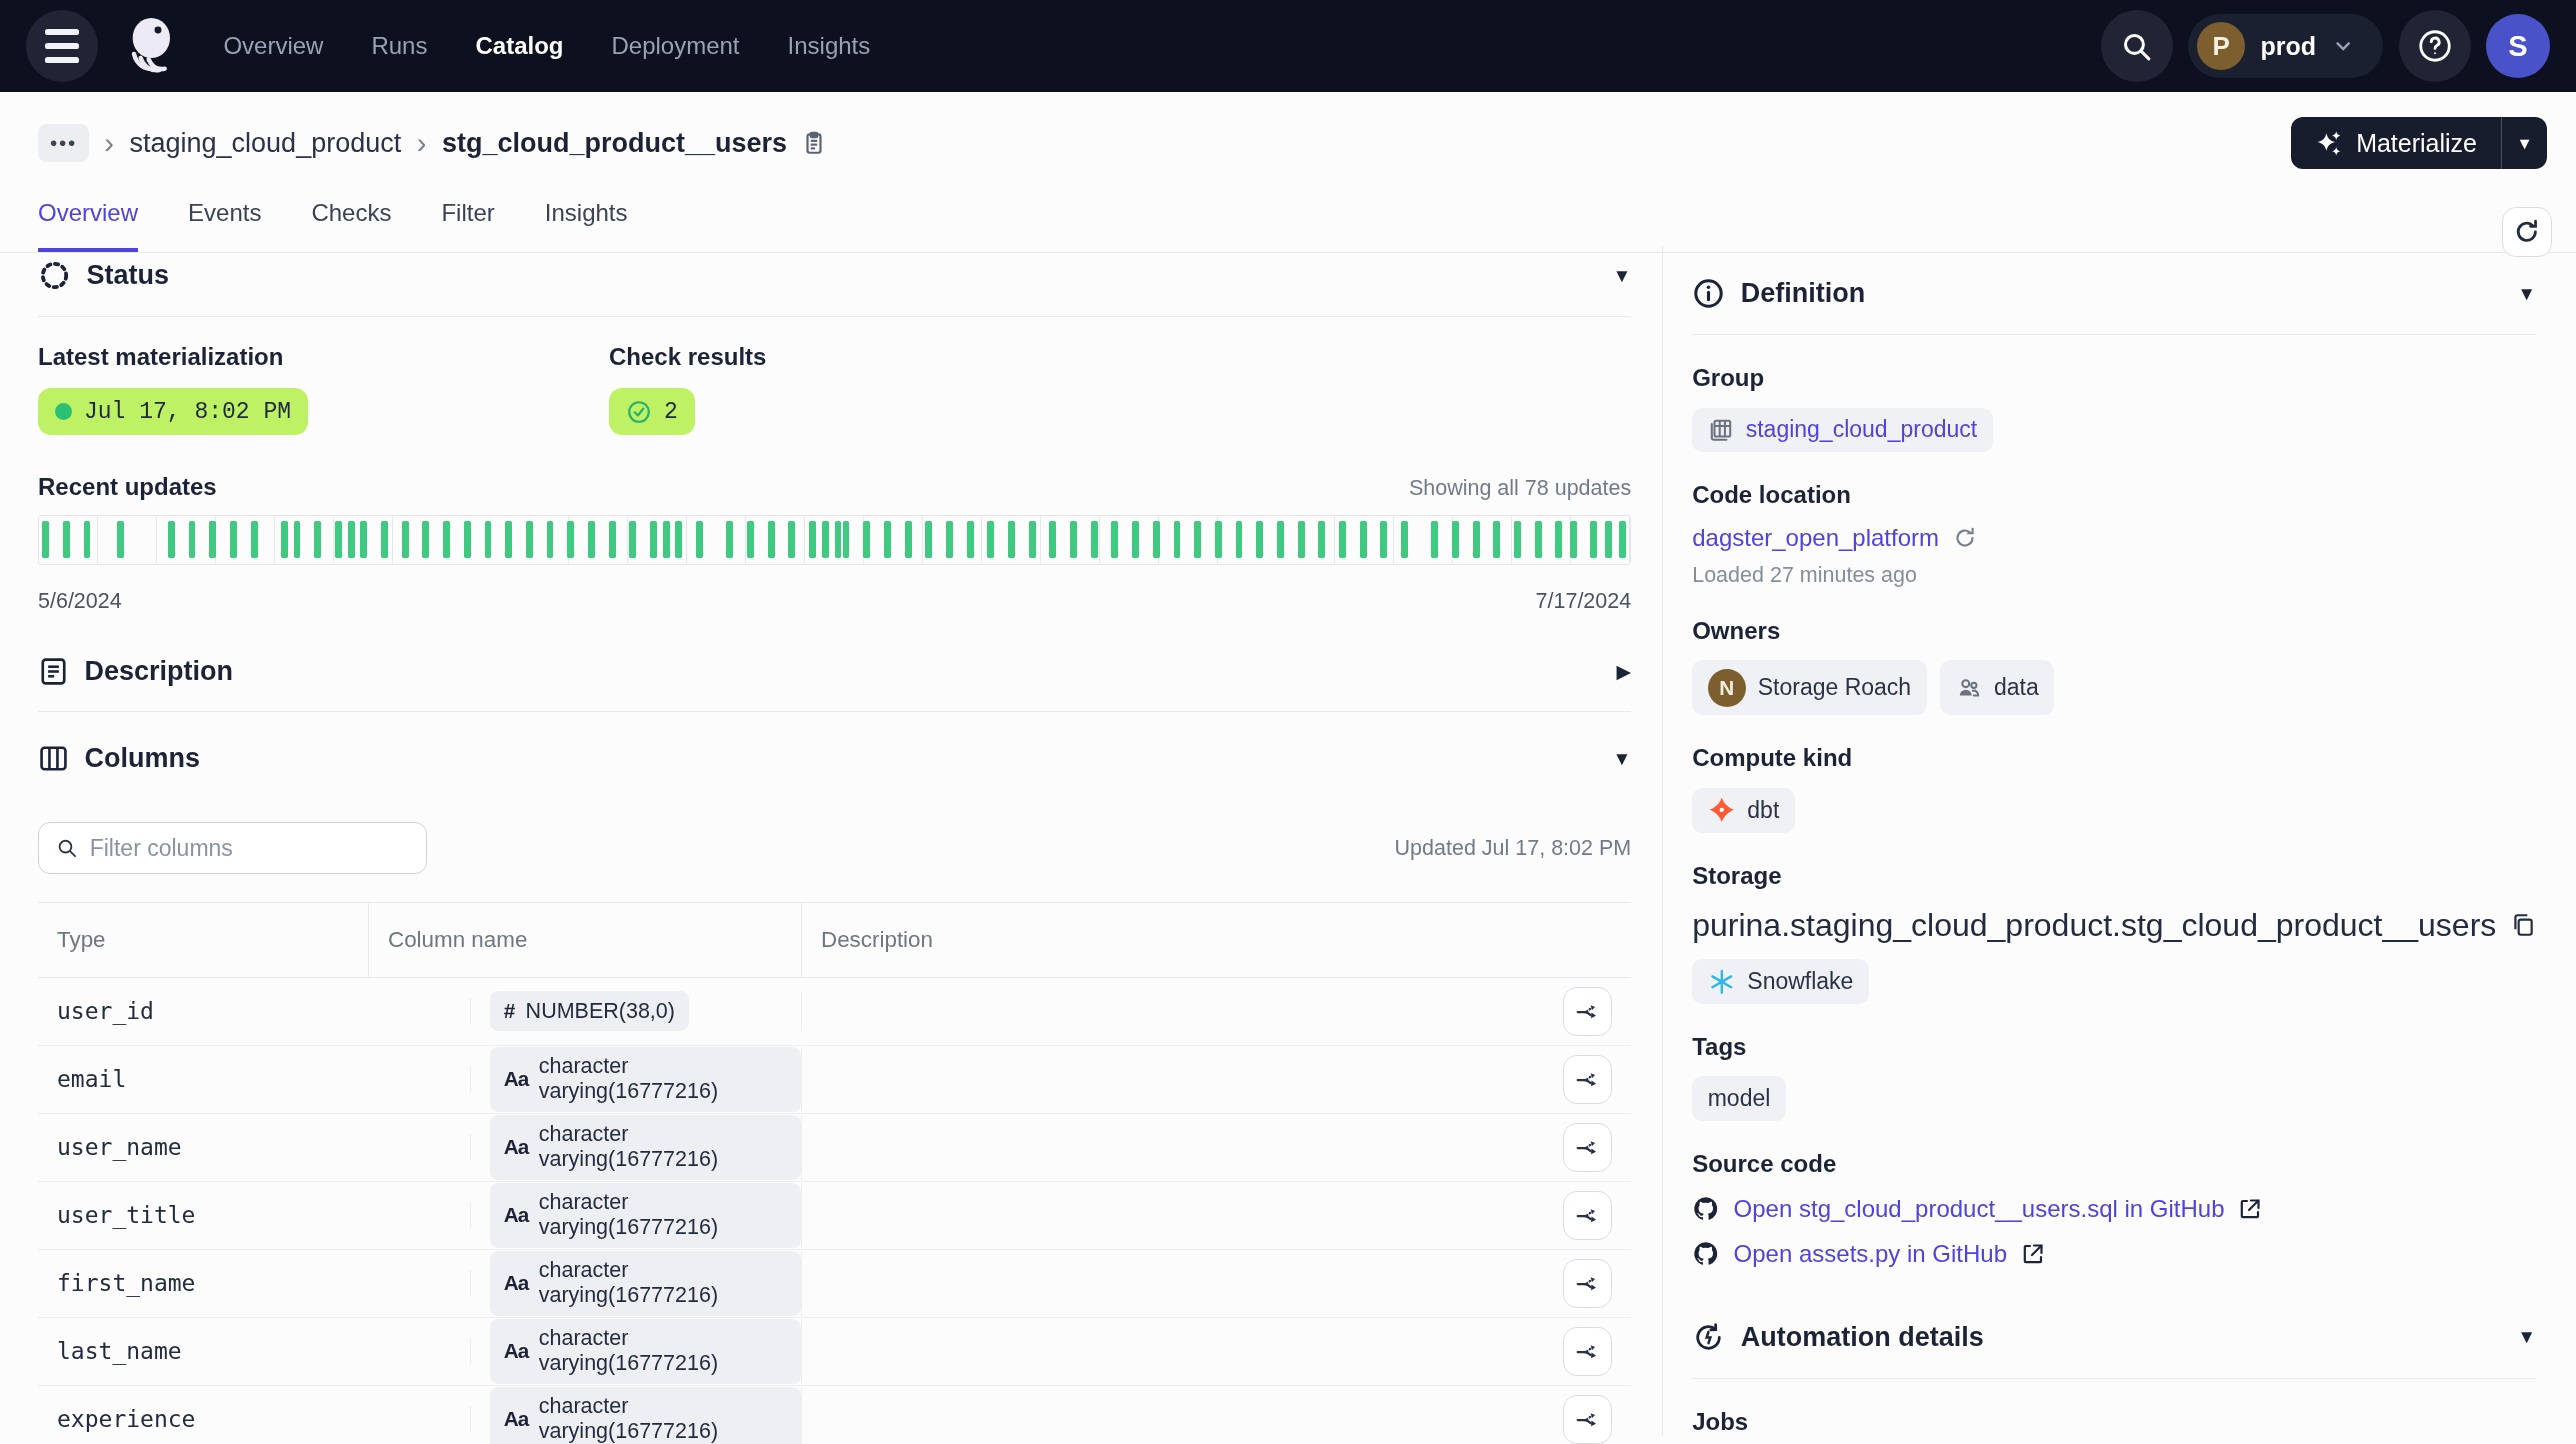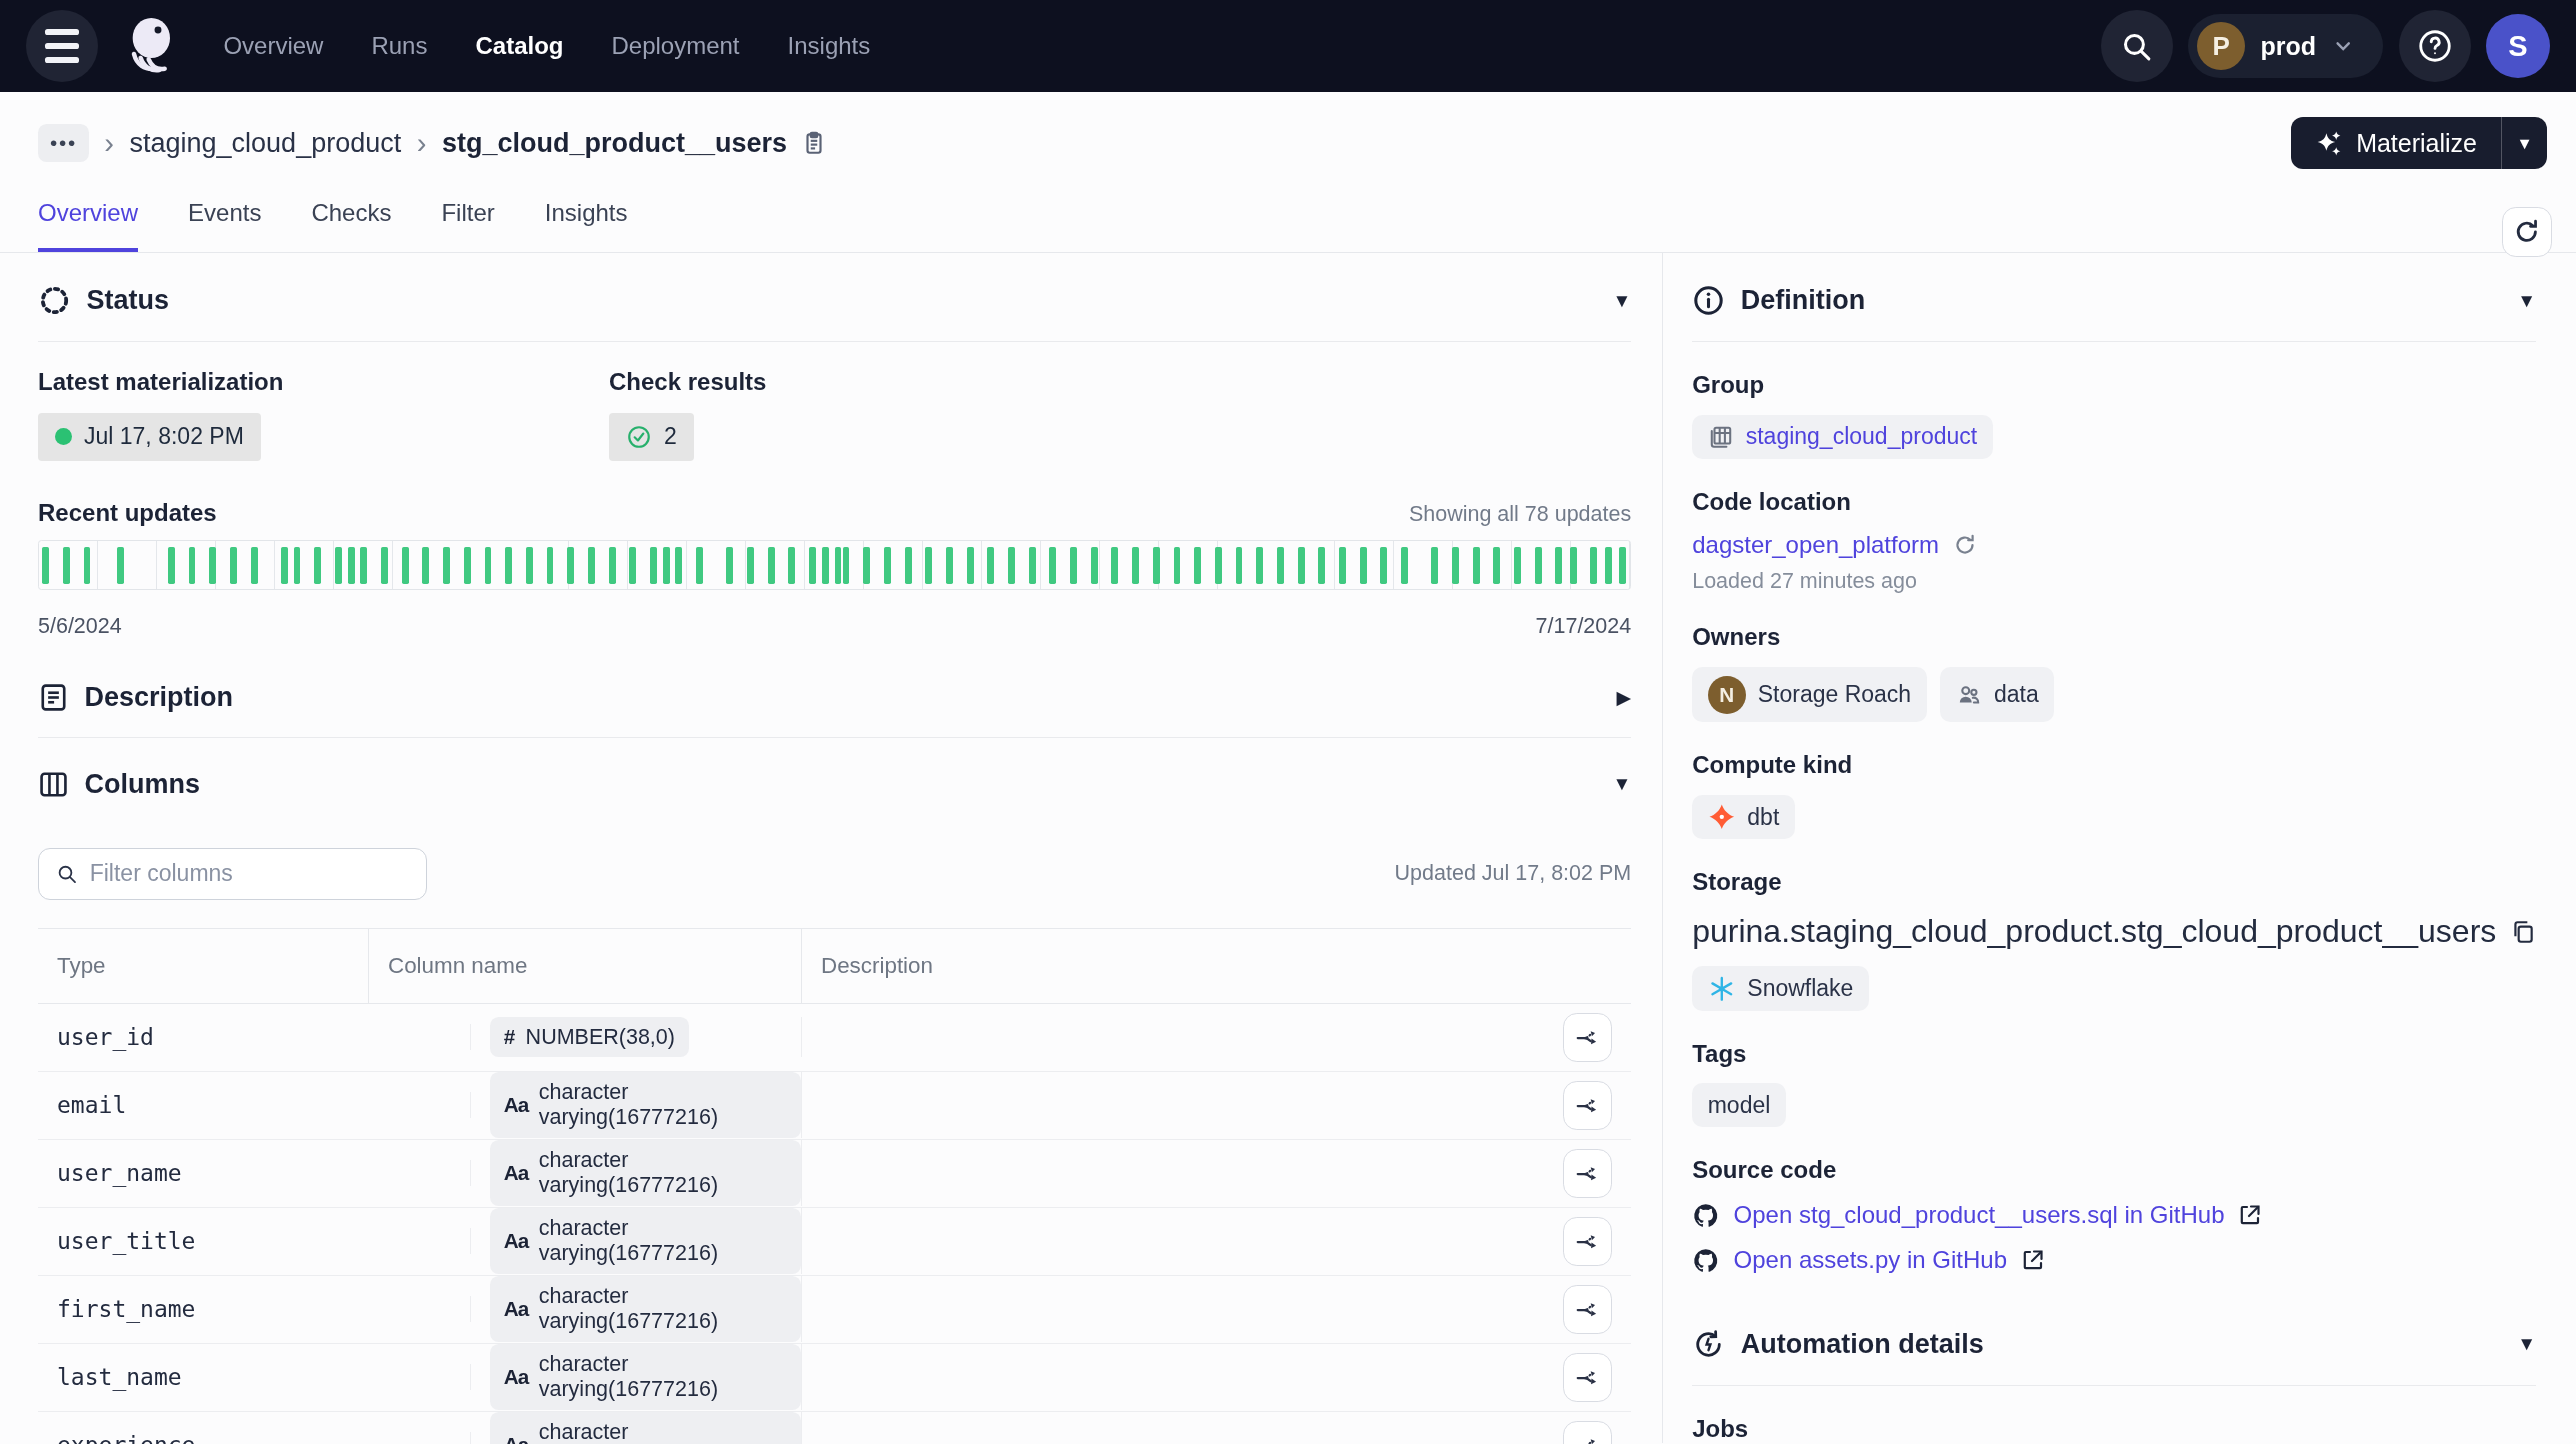--- a/index.html
+++ b/index.html
@@ -81,40 +81,41 @@
     content:""; position:absolute; left:0; right:0; bottom:0; height:4.3px; background:#4F43DD;
   }
 
   .refresh-btn {
     position:absolute; right:24px; top:207px; width:50px; height:50px; border-radius:13.8px;
     background:#FFFFFF; border:0.9px solid #D9DCE3; cursor:pointer;
     display:flex; align-items:center; justify-content:center;
   }
 
   
-  .content { display:flex; align-items:flex-start; height:1176px; }
+  .content { display:flex; align-items:center; height:1176px; }
   .main-col { width:1805px; padding:0 31px 0 38px; }
   .side-col { flex:1; border-left:0.9px solid #E6E8EC; padding:0 40px 0 29px; }
 
   
   .section-header {
     display:flex; align-items:center; gap:15.5px; padding:31px 0 24px 0;
   }
   .section-header h2 { font-size:27px; font-weight:600; color:#1C2336; }
   .section-header .flex1 { flex:1; }
   .caret-btn { background:none; border:none; cursor:pointer; font-size:19px; color:#1C2336; }
   .hdivider { border-bottom:0.9px solid #E9EAED; }
 
   .status-grid { display:flex; padding-top:26px; }
   .status-cell-1 { width:571px; }
   .field-label { font-size:24px; font-weight:600; color:#1C2336; }
   .badge-green {
     margin-top:17px; display:inline-flex; align-items:center; gap:12px;
-    background:#e5e5e5; border-radius:4px; padding:10.3px 17px; font-size:23px; color:#1E2A3C;
+    background:#bef264; border-radius:13px; padding:10.3px 17px; font-size:23px; color:#1E2A3C;
     cursor:pointer;
+    font-family:Liberation Mono, monospace;
   }
   .dot-green { width:17px; height:17px; border-radius:50%; background:#2BC173; }
 
   .updates-head { display:flex; justify-content:space-between; align-items:baseline; margin-top:38px; }
   .updates-summary { font-size:21.5px; color:#717A89; }
   .tick-strip {
     margin-top:13.8px; height:50px; border:0.9px solid #E2E5E9; border-radius:3.4px; position:relative;
     background:repeating-linear-gradient(to right,
       transparent 0, transparent calc(100%/27 - 0.9px),
       #E4E7EB calc(100%/27 - 0.9px), #E4E7EB calc(100%/27));

